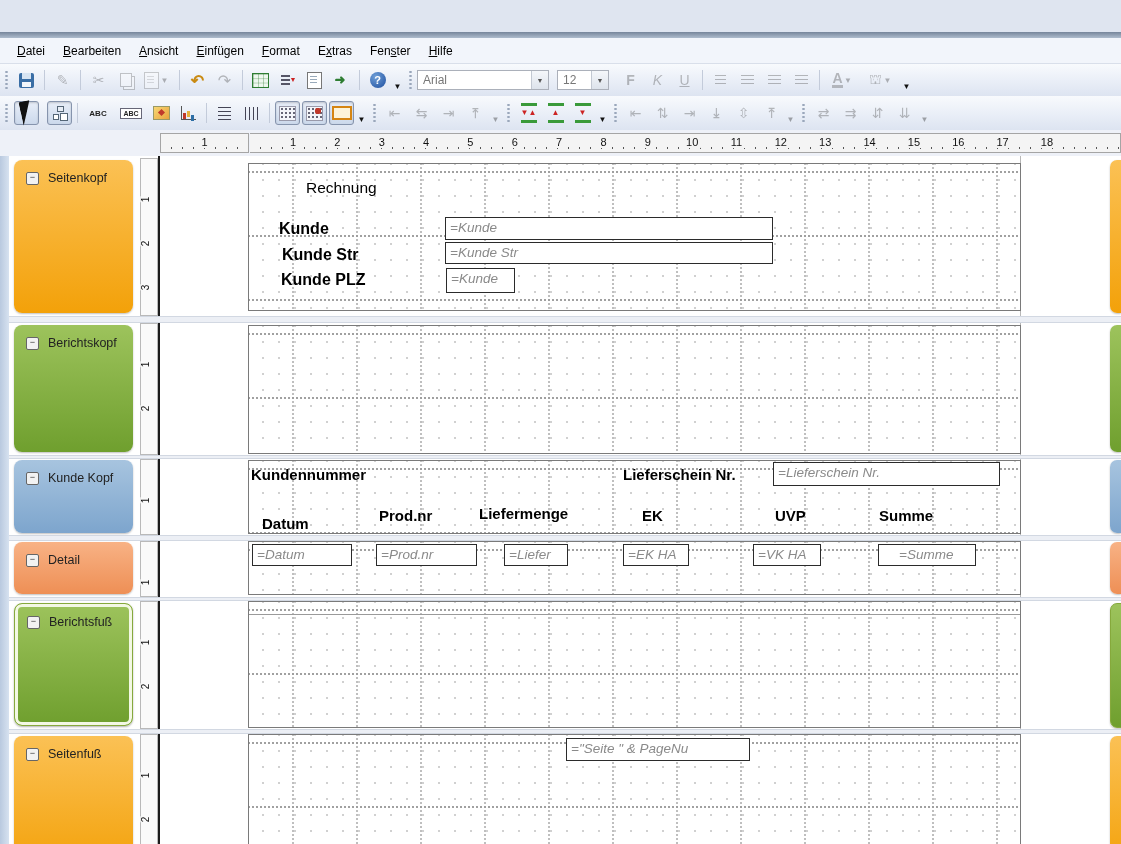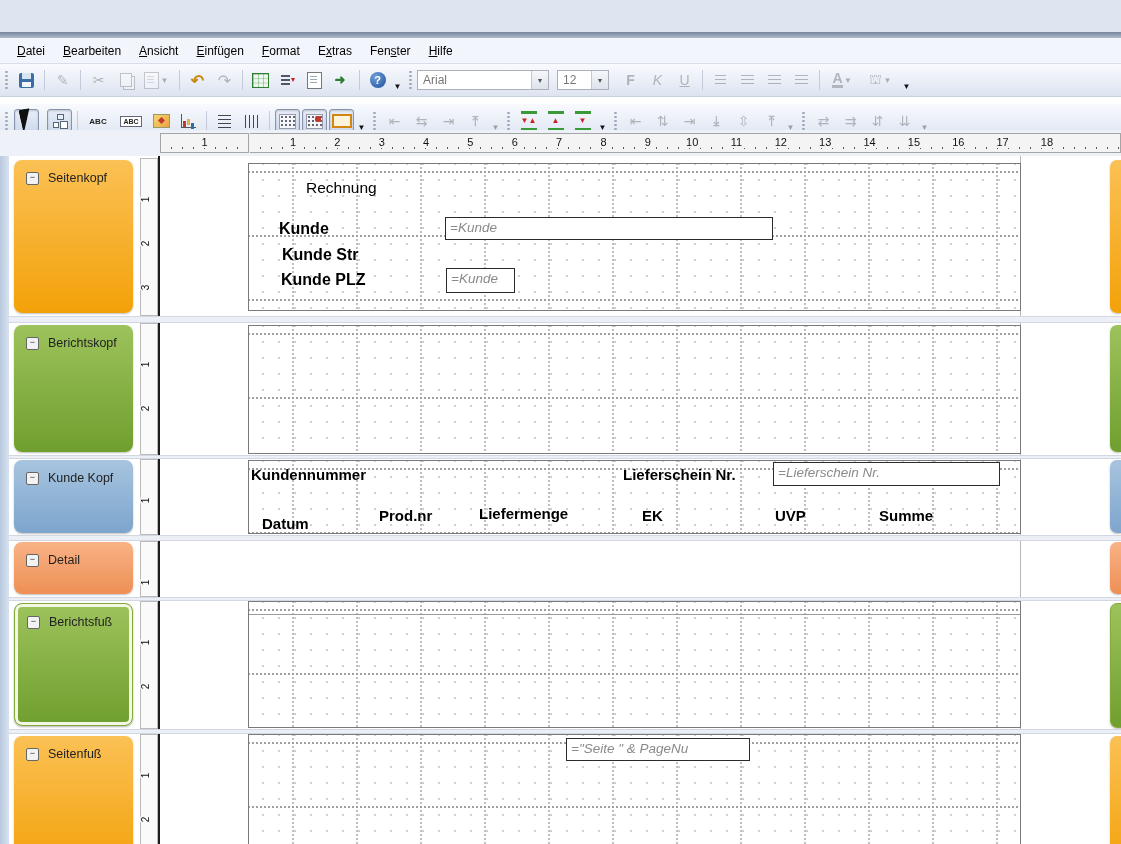--- a/index.html
+++ b/index.html
@@ -11,21 +11,21 @@
   #title-strip{top:0;left:0;width:1121px;height:6px;
     background:linear-gradient(180deg,#76859a,#aebccd);}
   #menubar{top:6px;left:0;width:1121px;height:26px;background:#f2f5fb;
     border-bottom:1px solid #d9dfea;display:flex;align-items:center;padding-left:8px;box-sizing:border-box;}
   .menu-item{font-size:12px;color:#000;padding:4px 9px;cursor:default;}
 
   
   .toolbar{left:0;width:1121px;background:linear-gradient(180deg,#f8fafd,#e9eef7 55%,#dde4f1);
     border-bottom:1px solid #c9d1e0;display:flex;align-items:center;}
   #toolbar1{top:32px;height:32px;}
-  #toolbar2{top:72px;height:34px;text-align:center;}
+  #toolbar2{top:64px;height:34px;text-align:center;}
   .grip{width:5px;height:20px;margin:0 4px;
     background-image:radial-gradient(circle,#9aa7bb 1px,transparent 1.4px);
     background-size:5px 4px;background-position:center;}
   .tsep{width:1px;height:20px;background:#c3cbda;margin:0 4px;}
   .tbtn{width:25px;height:24px;border:1px solid transparent;border-radius:3px;margin:0 1px;
     display:flex;align-items:center;justify-content:center;font-size:14px;color:#3b4656;
     box-sizing:border-box;position:relative;}
   .tbtn.on{background:linear-gradient(#e8eef8,#ccd9ec);border:1px solid #8694ad;
     box-shadow:inset 0 1px 2px rgba(0,0,0,.18);}
   .dis{opacity:.35;filter:grayscale(1);}
@@ -378,20 +378,21 @@
           <span class="vnum" style="top: 35px;">1</span>
           <span class="vnum" style="top: 79px;">2</span>
           <span class="vnum" style="top: 123px;">3</span>
         </div>
       <div class="content" style="top:5px;height:148px">
         <span class="plain" style="left:57px;top:15px">Rechnung</span>
         <span class="clabel" style="left:30px;top:56px;font-size:16px">Kunde</span>
         <span class="clabel" style="left:33px;top:82px;font-size:16px">Kunde Str</span>
         <span class="clabel" style="left:32px;top:107px;font-size:16px">Kunde PLZ</span>
         <div class="fieldbox" style="left:196px;top:53px;width:328px;height:23px">=Kunde</div>
+        <div class="fieldbox" style="left:196px;top:78px;width:328px;height:22px">=Kunde Str</div>
         <div class="fieldbox" style="left:197px;top:104px;width:69px;height:25px">=Kunde</div>
       </div>
       <div class="right-strip c-orange" style="top:2px;height:153px"></div>
     </div>
     <div class="divider" style="top:160px;height:7px"></div>
 
     <div class="section-row" style="top:167px;height:132px">
       <div class="section-header c-green" style="top:2px;height:127px">
         <span class="collapse">−</span>
         <span class="sec-label">Berichtskopf</span>
@@ -429,20 +430,28 @@
     <div class="divider" style="top:379px;height:6px"></div>
 
     <div class="section-row" style="top:385px;height:56px">
       <div class="section-header c-salmon" style="top:1px;height:52px">
         <span class="collapse">−</span>
         <span class="sec-label">Detail</span>
       </div>
       <div class="vruler" style="top:0;height:56px">
           <span class="vnum" style="top: 35px;">1</span>
         </div>
+      <div class="content" style="top:0;height:54px">
+        <div class="fieldbox" style="left:3px;top:2px;width:100px;height:22px">=Datum</div>
+        <div class="fieldbox" style="left:127px;top:2px;width:101px;height:22px">=Prod.nr</div>
+        <div class="fieldbox" style="left:255px;top:2px;width:64px;height:22px">=Liefer</div>
+        <div class="fieldbox" style="left:374px;top:2px;width:66px;height:22px">=EK HA</div>
+        <div class="fieldbox" style="left:504px;top:2px;width:68px;height:22px">=VK HA</div>
+        <div class="fieldbox" style="left:629px;top:2px;width:98px;height:22px;padding-left:20px">=Summe</div>
+      </div>
       <div class="right-strip c-salmon" style="top:1px;height:52px"></div>
     </div>
     <div class="divider" style="top:441px;height:4px"></div>
 
     <div class="section-row" style="top:445px;height:128px">
       <div class="section-header c-green selected" style="top:2px;height:123px">
         <span class="collapse">−</span>
         <span class="sec-label">Berichtsfuß</span>
       </div>
       <div class="vruler" style="top:0;height:128px">

